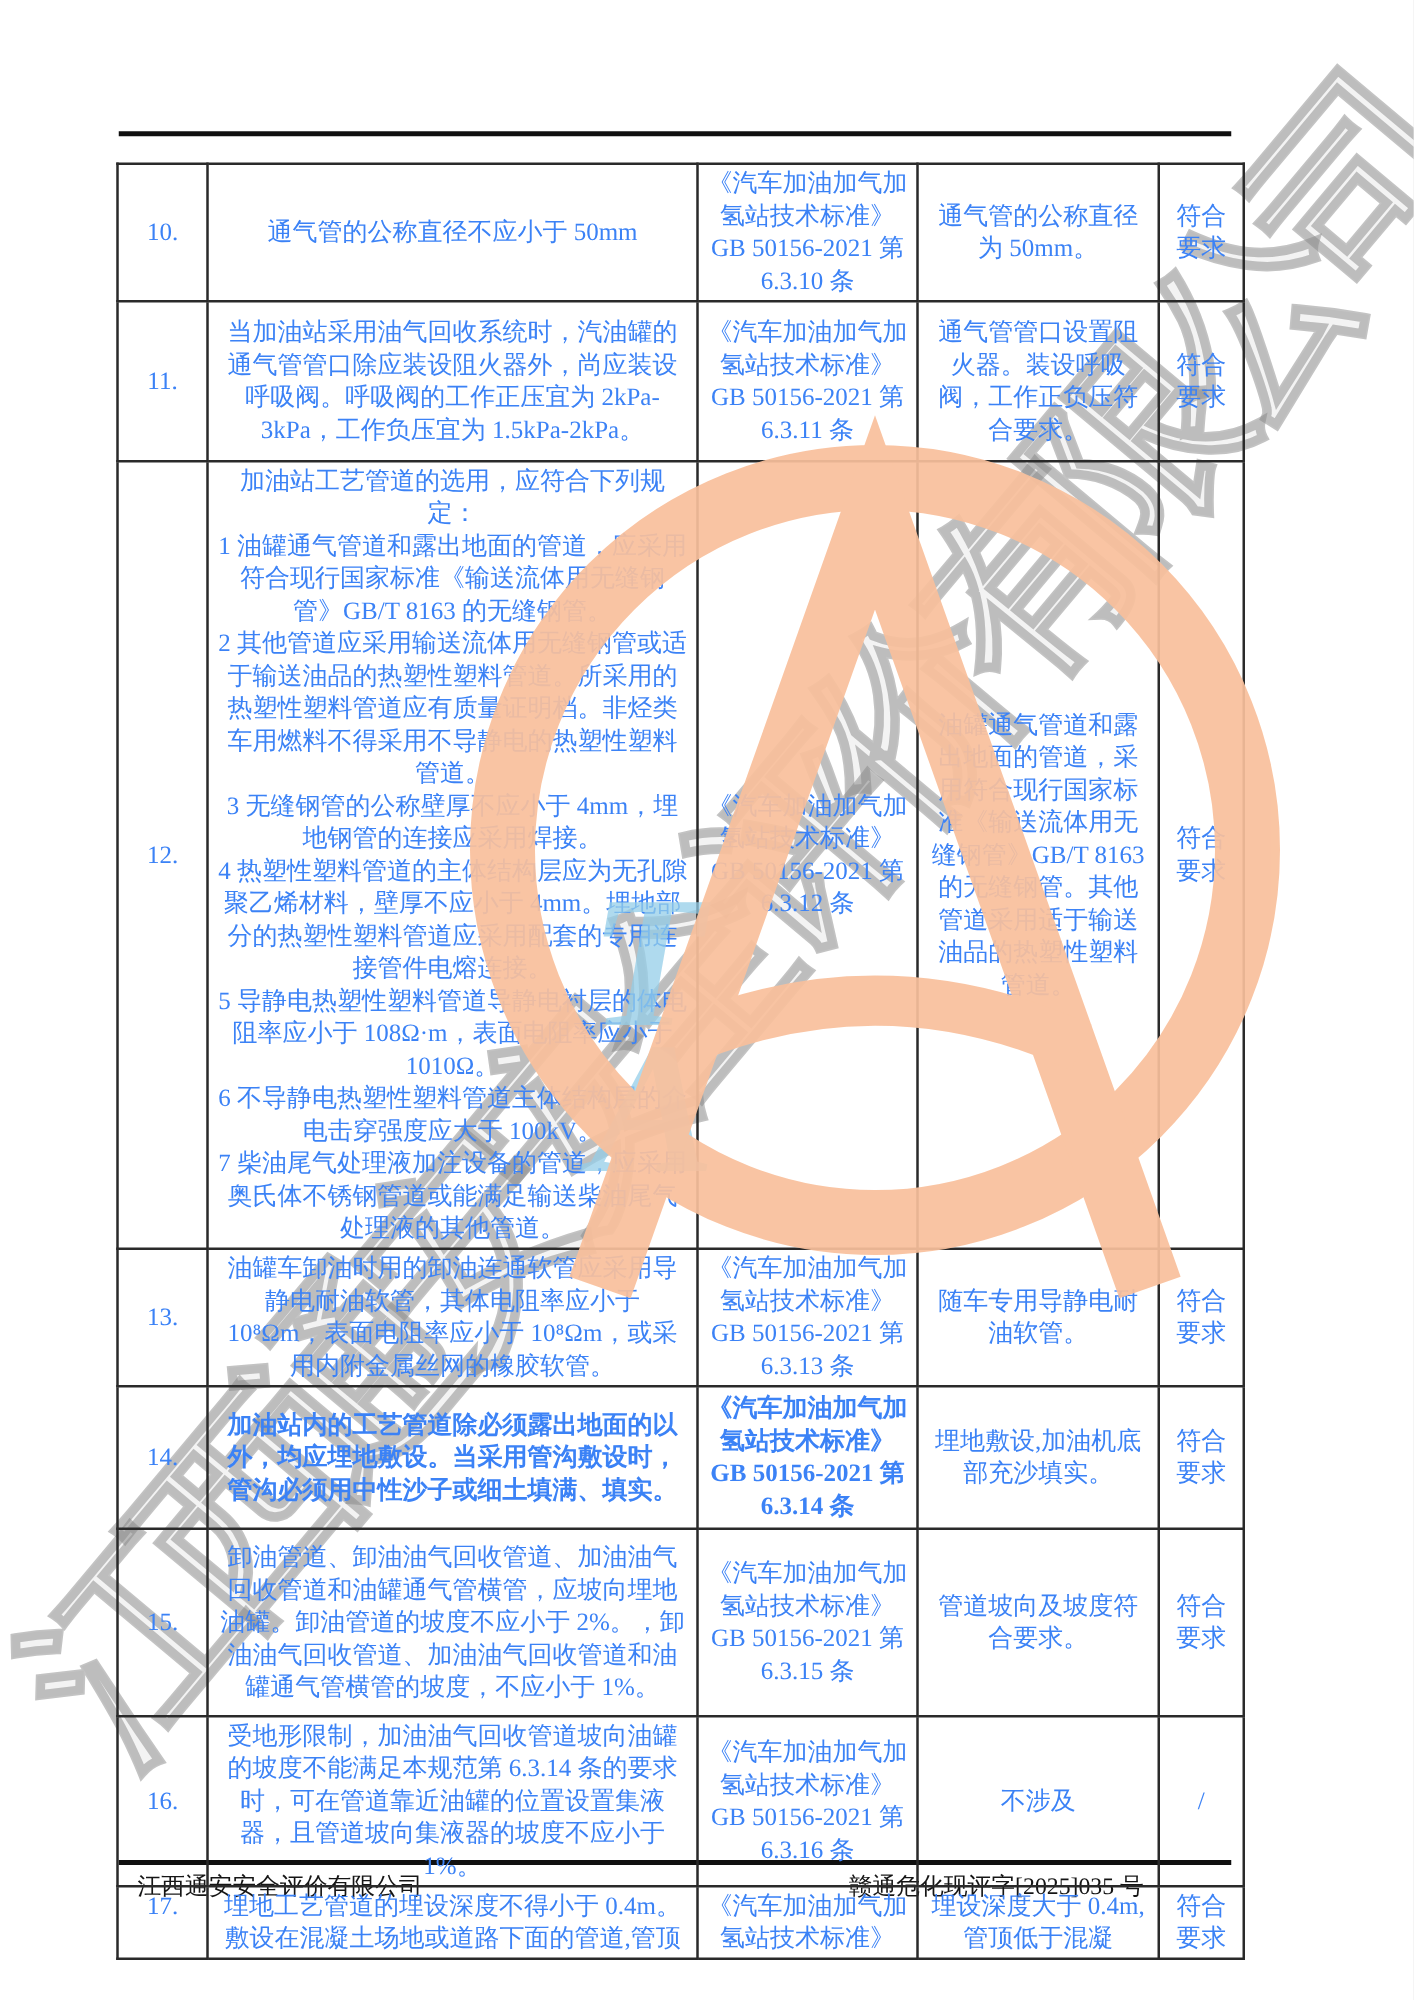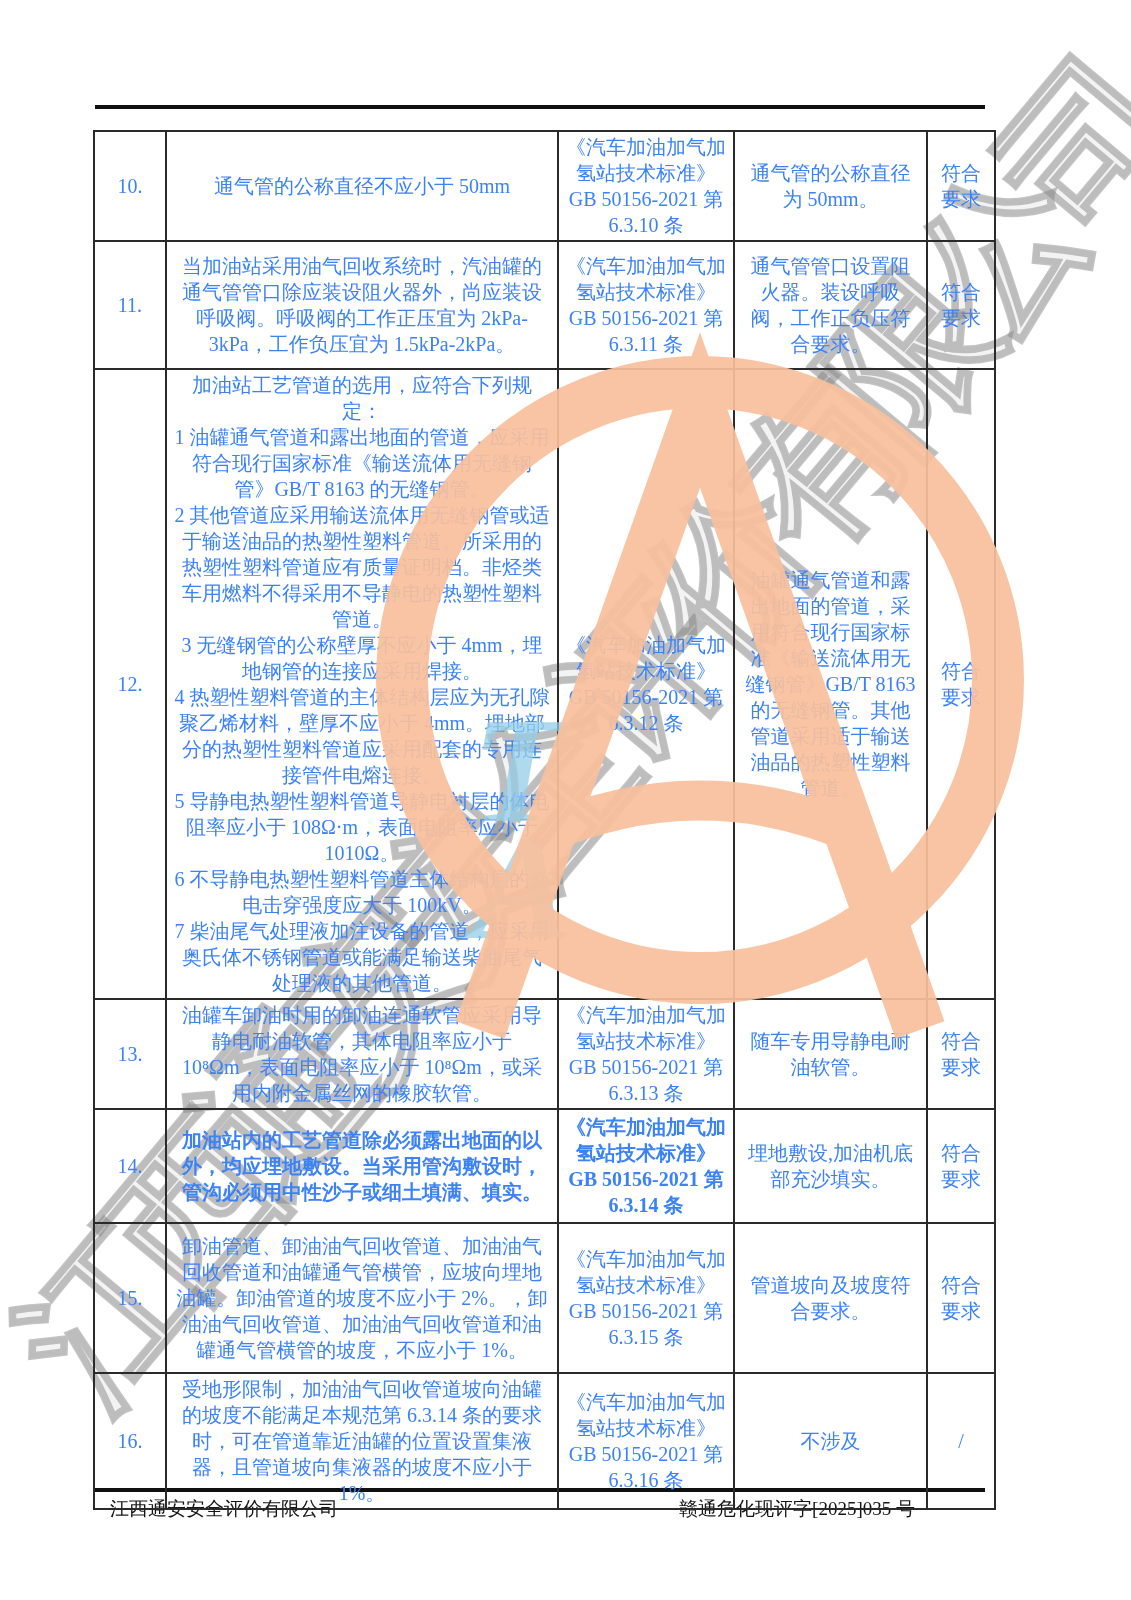--- a/index.html
+++ b/index.html
@@ -151,20 +151,27 @@
         <td>管道坡向及坡度符合要求。</td>
         <td>符合要求</td>
       </tr>
       <tr class="r16">
         <td>16.</td>
         <td class="c-req">受地形限制，加油油气回收管道坡向油罐的坡度不能满足本规范第 6.3.14 条的要求时，可在管道靠近油罐的位置设置集液器，且管道坡向集液器的坡度不应小于 1%。</td>
         <td>《汽车加油加气加氢站技术标准》GB 50156-2021 第 6.3.16 条</td>
         <td>不涉及</td>
         <td>/</td>
       </tr>
+      <tr class="r17">
+        <td>17.</td>
+        <td class="c-req">埋地工艺管道的埋设深度不得小于 0.4m。敷设在混凝土场地或道路下面的管道,管顶</td>
+        <td>《汽车加油加气加氢站技术标准》</td>
+        <td>埋设深度大于 0.4m,管顶低于混凝</td>
+        <td>符合要求</td>
+      </tr>
     </tbody>
   </table>
 
   <svg class="wm wm-logo" width="740" height="790" viewBox="0 0 740 790">
     <circle cx="370" cy="362" r="298" fill="none" stroke="#F9C09C" stroke-width="52"></circle>
     <path d="M150 712 L370 92 L590 712" fill="none" stroke="#F9C09C" stroke-width="52" stroke-linejoin="miter"></path>
     <path d="M205 520 Q370 445 535 520" fill="none" stroke="#F9C09C" stroke-width="40"></path>
   </svg>
 
   <div class="wm wm-blue">TA</div>

